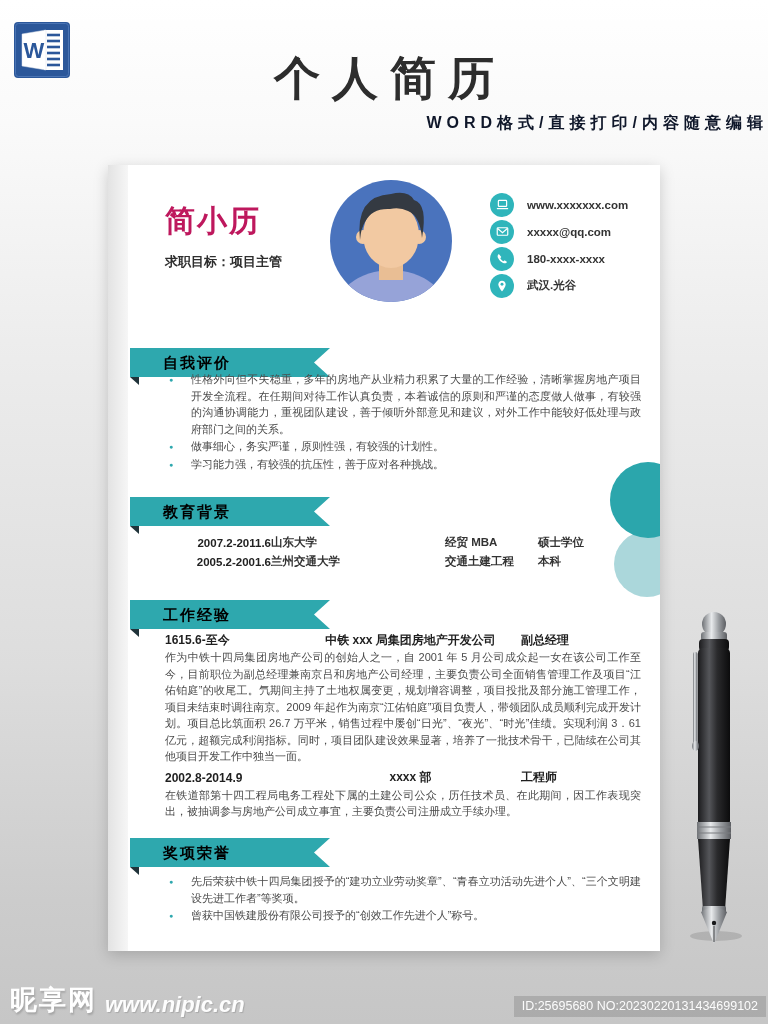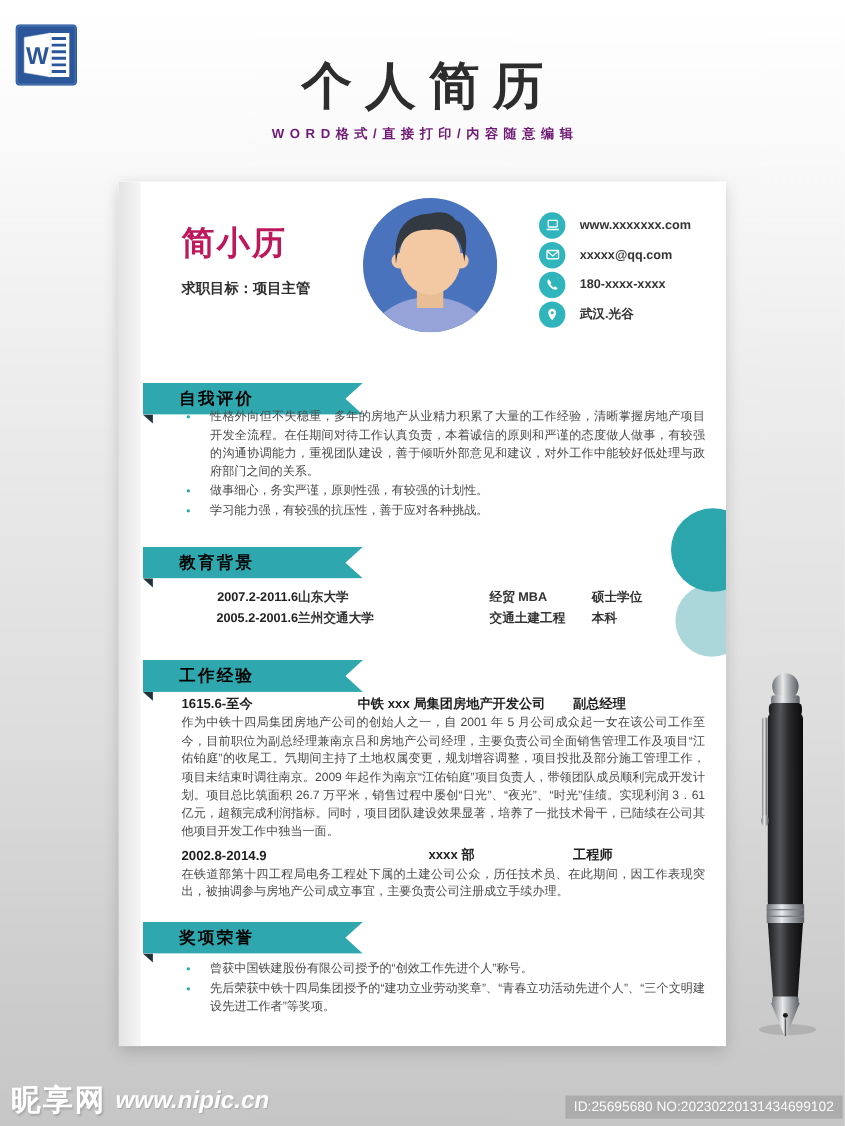--- a/index.html
+++ b/index.html
@@ -5,22 +5,22 @@
   * { margin:0; padding:0; box-sizing:border-box; }
   html,body { width:768px; height:1024px; overflow:hidden;
     font-family:"Liberation Sans","DejaVu Sans",sans-serif; }
   body { position:relative;
     background:linear-gradient(180deg,#ffffff 0%,#fafafa 12%,#ececec 35%,#dddddd 65%,#cccccc 88%,#c6c6c6 100%); }
 
   
   .word-icon { position:absolute; left:14px; top:22px; width:56px; height:56px; }
   .main-title { position:absolute; top:48px; left:0; width:100%; text-align:center;
     font-size:46px; font-weight:bold; color:#2d2d2d; letter-spacing:12px; text-indent:12px;}
-  .subtitle { position:absolute; top:113px; left:0; width:100%; text-align:center;
-    font-size:12px; font-weight:600; color:#701a75; letter-spacing:5px; text-indent:5px;}
+  .subtitle { position:absolute; top:113px; left:0; width:100%; text-align:right;
+    font-size:16px; font-weight:600; color:#0f172a; letter-spacing:5px; text-indent:5px;}
 
   
   .page { position:absolute; left:108px; top:165px; width:552px; height:786px;
     background:#ffffff; box-shadow:0 4px 14px rgba(0,0,0,0.18); overflow:hidden; }
   .page-strip { position:absolute; left:0; top:0; width:20px; height:100%;
     background:linear-gradient(90deg,#e3e3e3,#f6f6f6); }
 
   .name { position:absolute; left:57px; top:36px; font-size:30px; font-weight:bold; color:#be185d; letter-spacing:2px;}
   .objective { position:absolute; left:57px; top:88px; font-size:13px; font-weight:bold; color:#2e2e2e; }
 
@@ -56,21 +56,21 @@
   .edu-row .m { font-weight:600; }
 
   .job-head { display:grid; grid-template-columns:135px 1fr 120px; font-size:12px; font-weight:bold; color:#1f1f1f; height:18px; align-items:center;}
   .job-head .co { text-align:center; }
   .job-desc { font-size:11px; line-height:16.5px; color:#4a4a4a; text-align:justify; }
 
   
   .pen { position:absolute; left:676px; top:610px; width:78px; height:336px; }
 
   
-  .wm-left { position:absolute; left:10px; bottom:6px; display:flex; align-items:center; }
+  .wm-left { position:absolute; left:10px; bottom:6px; display:flex; align-items:flex-end; }
   .wm-logo { font-size:27px; font-weight:bold; color:#ffffff; letter-spacing:2px;
     text-shadow:1px 2px 2px rgba(0,0,0,0.18); }
   .wm-url { font-size:22px; font-weight:bold; font-style:italic; color:#fdfdfd; margin-left:8px;
     text-shadow:1px 1px 1px rgba(0,0,0,0.15);}
   .wm-id { position:absolute; right:2px; bottom:7px; background:rgba(150,150,150,0.55);
     color:#fcfcfc; font-size:12.5px; padding:3px 8px 4px; }
 </style>
 </head>
 <body>
 
@@ -195,22 +195,22 @@
       <span>2002.8-2014.9</span>
       <span class="co">xxxx 部</span>
       <span>工程师</span>
     </div>
     <div class="job-desc">在铁道部第十四工程局电务工程处下属的土建公司公众，历任技术员、在此期间，因工作表现突出，被抽调参与房地产公司成立事宜，主要负责公司注册成立手续办理。</div>
   </div>
 
   <div class="ribbon" style="top:673px">奖项荣誉</div>
   <div class="fold" style="top:702px"></div>
   <ul class="content bullets" style="top:708px">
+    <li>先后荣获中铁十四局集团授予的“建功立业劳动奖章”、“青春立功活动先进个人”、“三个文明建设先进工作者”等奖项。</li>
     <li>曾获中国铁建股份有限公司授予的“创效工作先进个人”称号。</li>
-    <li>先后荣获中铁十四局集团授予的“建功立业劳动奖章”、“青春立功活动先进个人”、“三个文明建设先进工作者”等奖项。</li>
   </ul>
 </div>
 
 <svg class="pen" viewBox="0 0 78 336">
   <defs>
     <linearGradient id="blk" x1="0" y1="0" x2="1" y2="0">
       <stop offset="0" stop-color="#1c1c1e"></stop>
         <stop offset="0.35" stop-color="#55565a"></stop>
       <stop offset="0.6" stop-color="#2a2a2c"></stop>
         <stop offset="1" stop-color="#0b0b0c"></stop>

